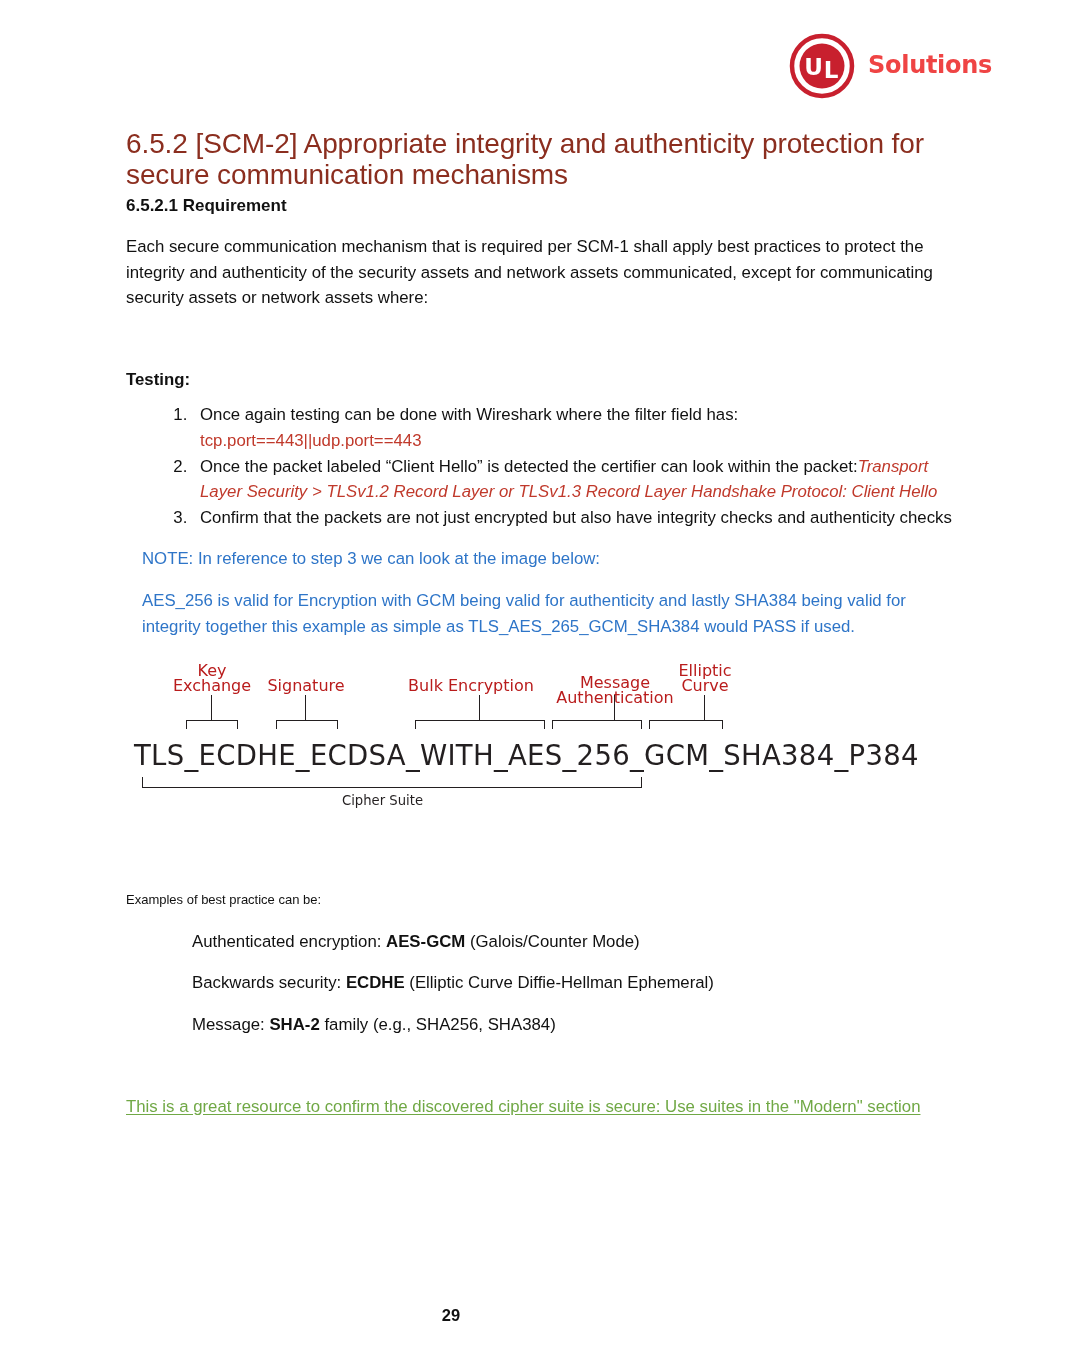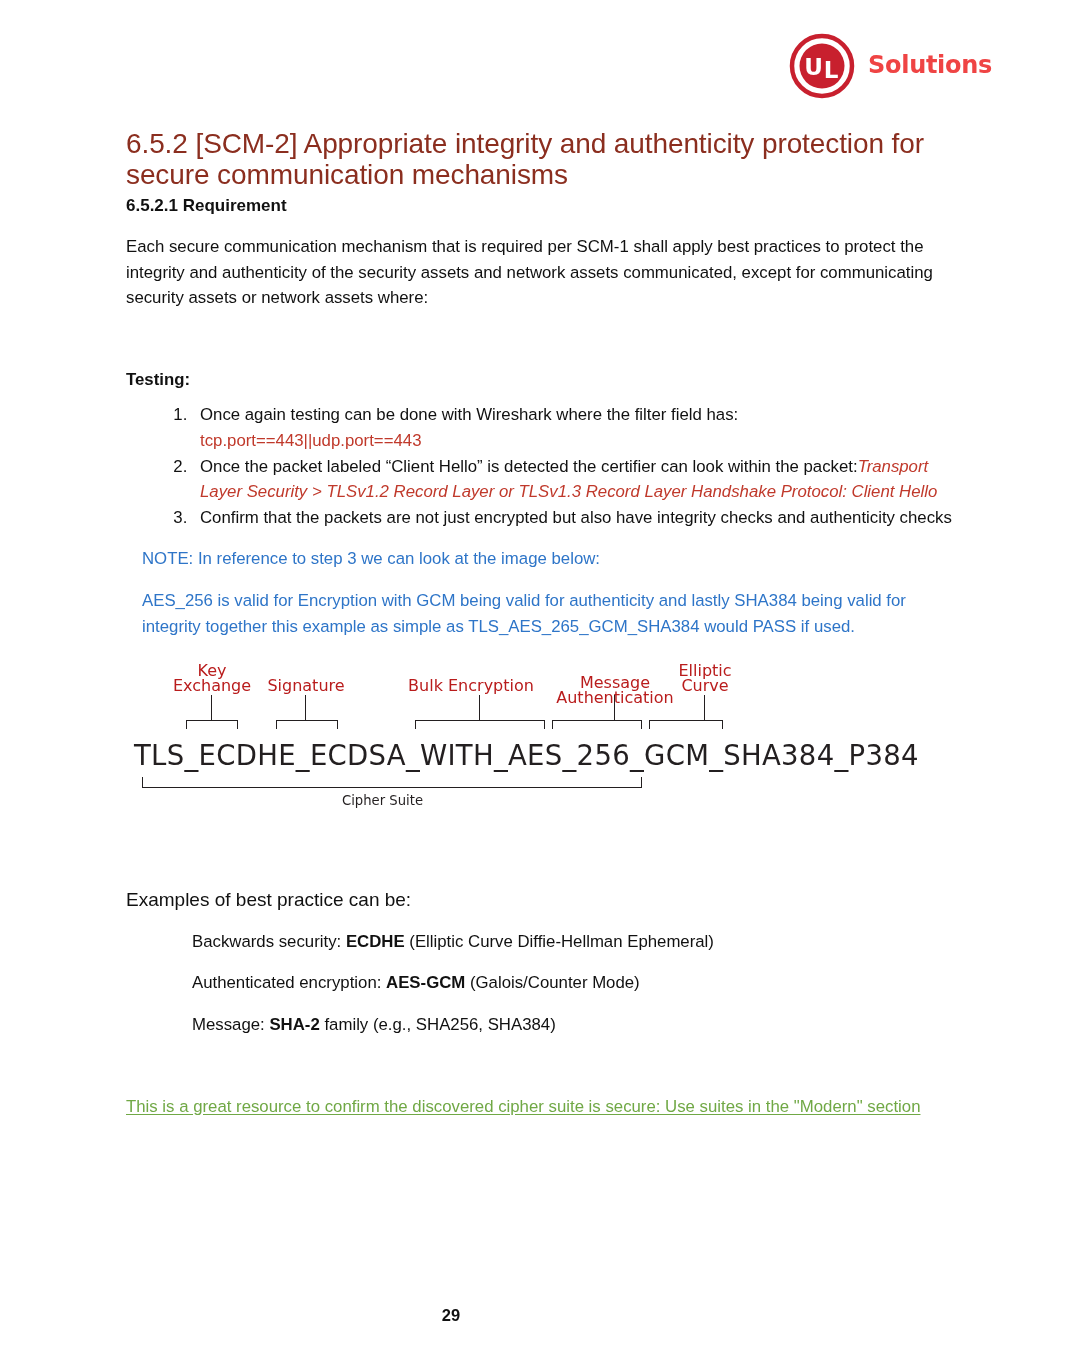--- a/index.html
+++ b/index.html
@@ -167,21 +167,21 @@
   .dg-bottom-label {
     position: absolute;
     font-size: 13.2px;
     line-height: 15px;
     color: #231f20;
     white-space: nowrap;
   }
 
   
   p.examples-intro {
-    font-size: 19px;
+    font-size: 13px;
     line-height: 25.6px;
     margin: 72px 0 8px 0;
   }
   p.example-line {
     font-size: 16.8px;
     line-height: 25.6px;
     margin: 16px 0 0 66px;
   }
   .b { font-weight: bold; }
 
@@ -284,24 +284,24 @@
 
       <div class="dg-suite">TLS_ECDHE_ECDSA_WITH_AES_256_GCM_SHA384_P384</div>
 
       <div class="dg-brace-down" style="left:8px; top:114px; width:500px;"></div>
       <div class="dg-bottom-label" style="left:208px; top:130px;">Cipher Suite</div>
     </div>
 
     <p class="examples-intro">Examples of best practice can be:</p>
 
     <p class="example-line">
-      <span>Backwards security: </span><span class="b">ECDHE</span><span> (Elliptic Curve Diffie-Hellman Ephemeral)</span>
+      <span>Authenticated encryption: </span><span class="b">AES-GCM</span><span> (Galois/Counter Mode)</span>
     </p>
     <p class="example-line">
-      <span>Authenticated encryption: </span><span class="b">AES-GCM</span><span> (Galois/Counter Mode)</span>
+      <span>Backwards security: </span><span class="b">ECDHE</span><span> (Elliptic Curve Diffie-Hellman Ephemeral)</span>
     </p>
     <p class="example-line">
       <span>Message: </span><span class="b">SHA-2</span><span> family (e.g., SHA256, SHA384)</span>
     </p>
 
     <p class="resource-link">
       <a href="#" class="link-green">This is a great resource to confirm the discovered cipher suite is secure: Use suites in the "Modern" section</a>
     </p>
 
   </div>

